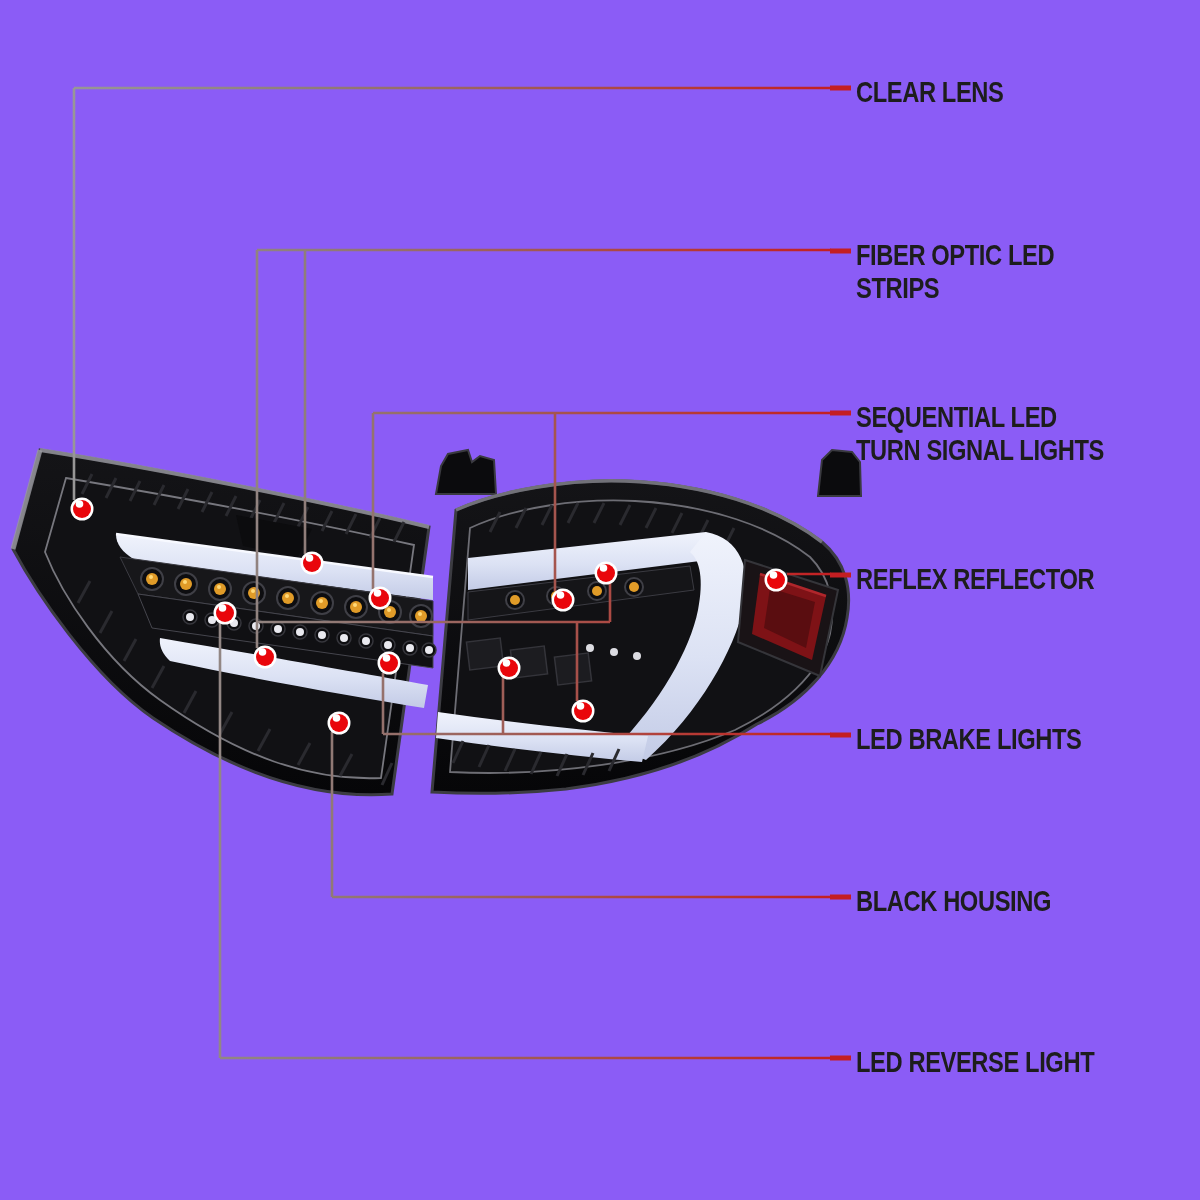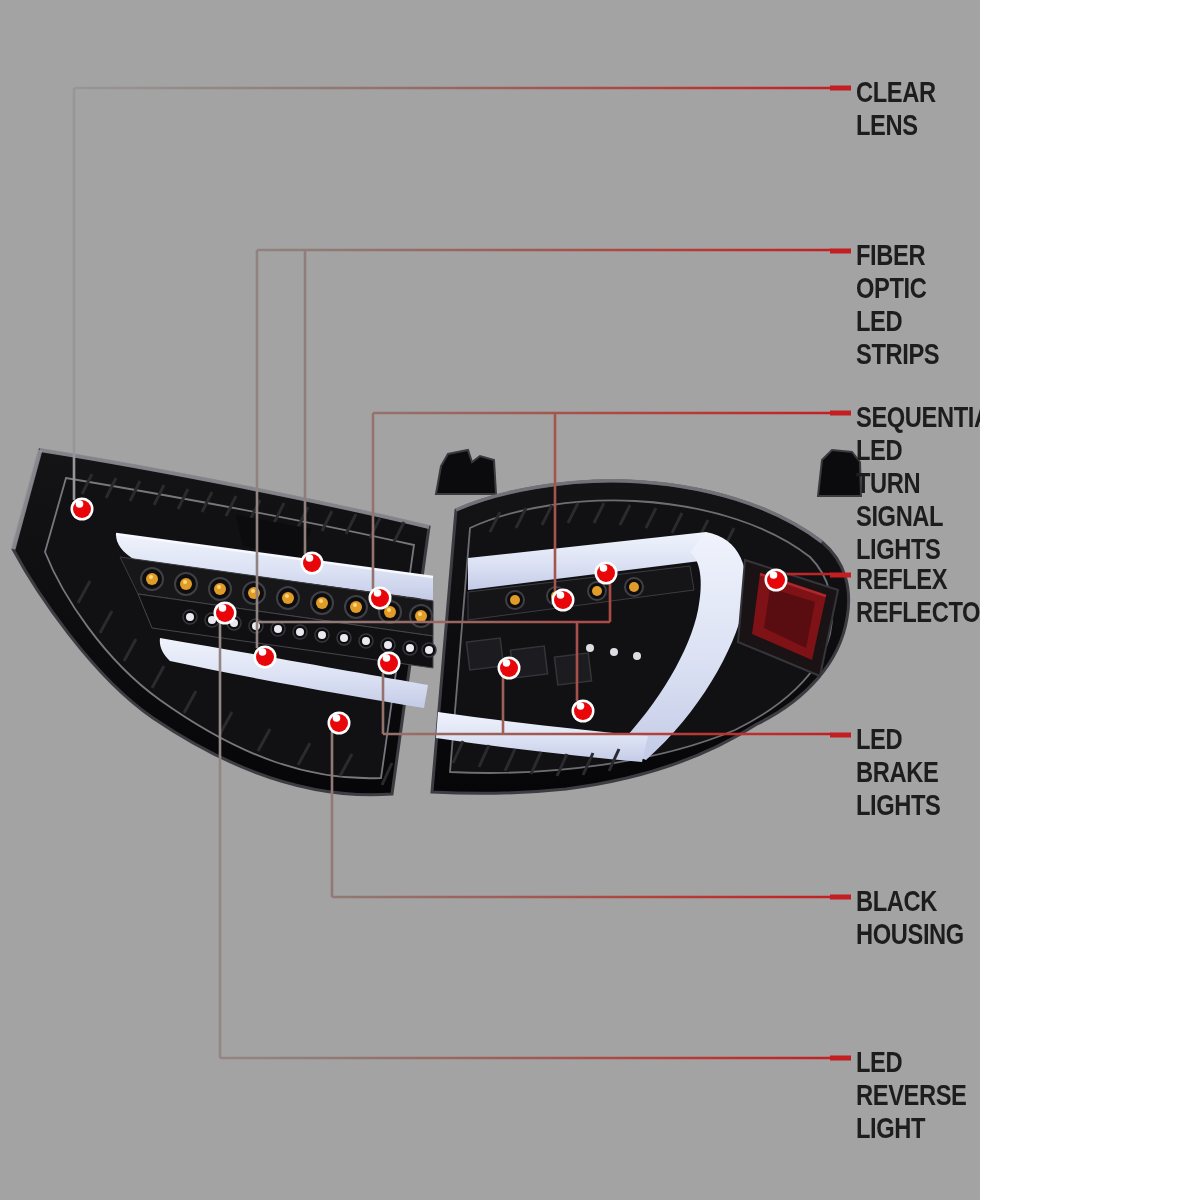--- a/index.html
+++ b/index.html
@@ -1,17 +1,17 @@
 <!DOCTYPE html>
 <html><head>
 <meta charset="utf-8">
 <style>
   html,body{margin:0;padding:0;background:#ffffff;}
   .stage{
-    position:relative;width:980px;height:1200px;background:#a3a3a3;overflow:hidden;
+    position:relative;width:1200px;height:1200px;background:#8b5cf6;overflow:hidden;
     font-family:"Liberation Sans",sans-serif;
   }
   .stage svg{position:absolute;left:0;top:0;width:1200px;height:1200px;}
   #annotation-layer{pointer-events:none;}
   .callout-label{
     position:absolute;
     font-family:"Liberation Sans",sans-serif;
     font-weight:700;
     font-size:30px;
     line-height:33px;

